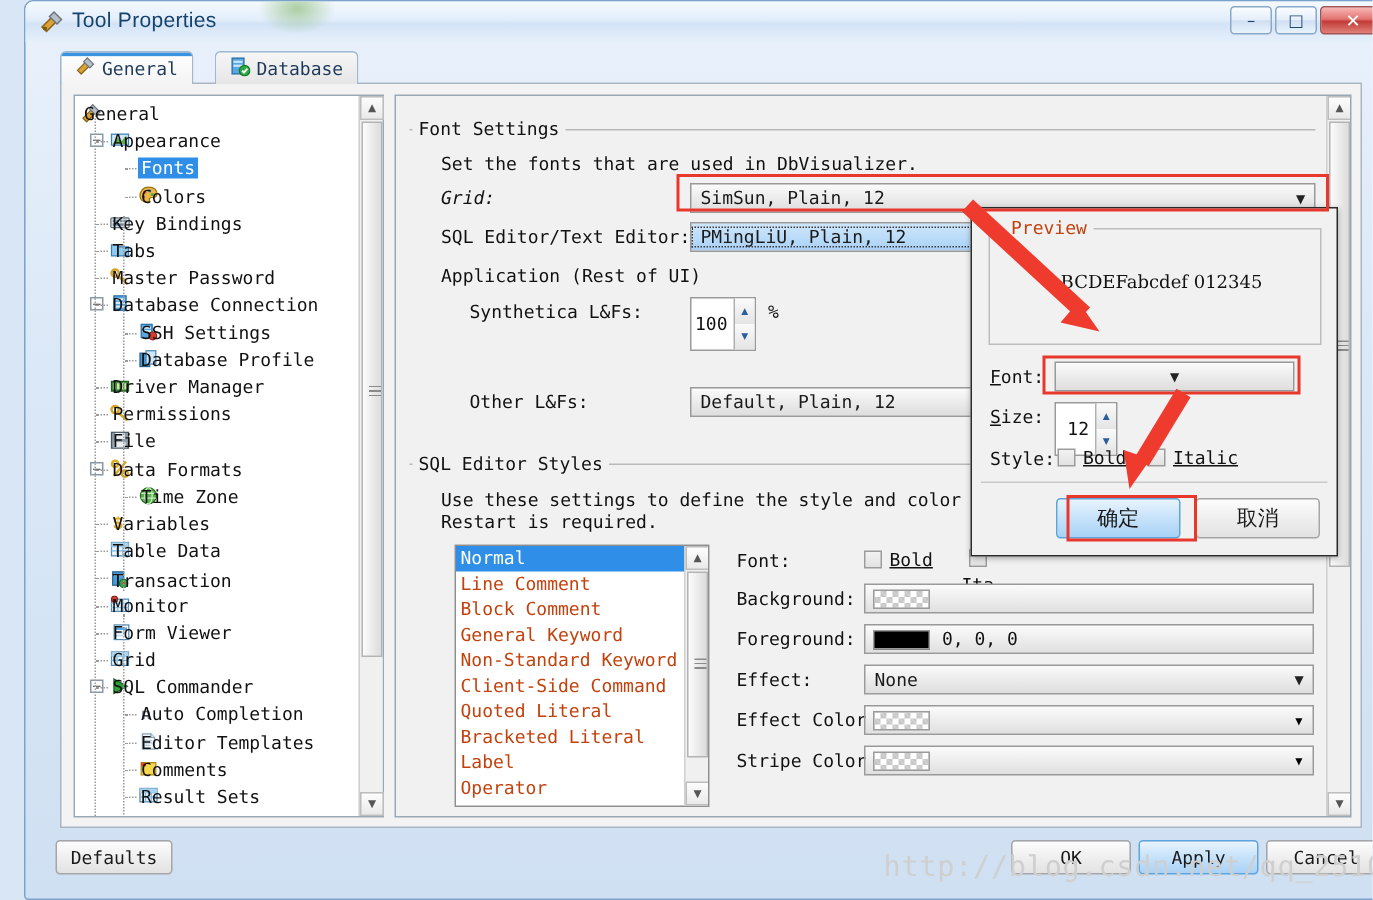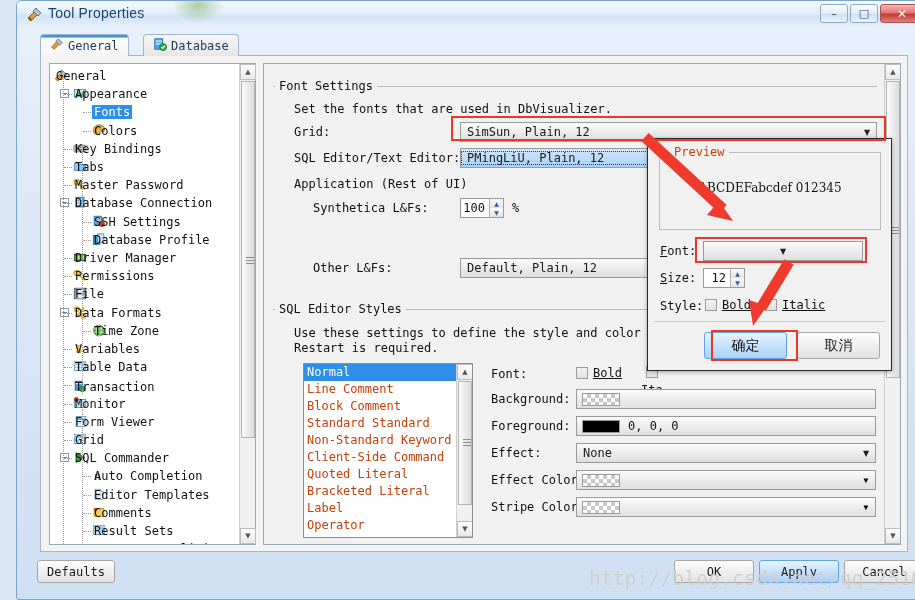--- a/index.html
+++ b/index.html
@@ -177,21 +177,21 @@
     width:38px; height:13px; margin-left:5px; border:1px solid #9b9b9b;
     background-image:
       linear-gradient(45deg,#c8c8c8 25%,transparent 25%,transparent 75%,#c8c8c8 75%),
       linear-gradient(45deg,#c8c8c8 25%,#fff 25%,#fff 75%,#c8c8c8 75%);
     background-size:8px 8px; background-position:0 0,4px 4px;
   }
   .swatch.solid { background-image:none; }
   .swval { margin-left:8px; font-size:12px; color:#111; }
 
   .spinner {
-    position:absolute; height:20px; border:1px solid #9a9a9a; background:#fff;
+    position:absolute; height:36px; border:1px solid #9a9a9a; background:#fff;
     display:flex; align-items:center;
   }
   .spinner .sv { flex:1; text-align:right; padding-right:4px; font-size:12px; color:#111; }
   .spinner .sbtns { width:14px; height:100%; display:flex; flex-direction:column; }
   .spinner .sbtns div {
     flex:1; background:linear-gradient(to bottom,#fafafa,#e4e4e4);
     border-left:1px solid #b0b0b0;
     display:flex; align-items:center; justify-content:center;
     font-size:6px; color:#2a5d9c; font-family:"DejaVu Sans",sans-serif;
   }
@@ -597,21 +597,21 @@
 
         <div class="mainpane">
           <div class="mainscroll">
 
             <div class="group" style="left:9px; top:22px; width:604px; height:140px;">
               <div class="group-line"></div>
               <div class="group-title" style="left:2px;">Font Settings</div>
 
               <div class="lbl" style="left:21px; top:16px;">Set the fonts that are used in DbVisualizer.</div>
 
-              <div class="lbl" style="left:21px; top:39px;">Grid:</div>
+              <div class="lbl" style="left:21px; top:39px;font-style:italic;">Grid:</div>
               <div class="combo" style="left:187px; top:36px; width:417px;">
                 <span class="ctext">SimSun, Plain, 12</span>
                 <span class="carrow">▼</span>
               </div>
 
               <div class="lbl" style="left:21px; top:65px;">SQL Editor/Text Editor:</div>
               <div class="combo focused" style="left:187px; top:62px; width:417px;">
                 <span class="ctext">PMingLiU, Plain, 12</span>
                 <span class="carrow">▼</span>
               </div>
@@ -640,21 +640,21 @@
               <div class="group-title" style="left:2px;">SQL Editor Styles</div>
 
               <div class="lbl" style="left:21px; top:17px;">Use these settings to define the style and color for the fon</div>
               <div class="lbl" style="left:21px; top:32px;">Restart is required.</div>
 
               <div class="listbox" style="left:30px; top:54px; width:170px; height:175px;">
                 <div id="stylelist" style="position:absolute; left:0; top:0; width:152px;">
                     <div class="litem sel">Normal</div>
                     <div class="litem">Line Comment</div>
                     <div class="litem">Block Comment</div>
-                    <div class="litem">Standard Standard</div>
+                    <div class="litem">General Keyword</div>
                     <div class="litem">Non-Standard Keyword</div>
                     <div class="litem">Client-Side Command</div>
                     <div class="litem">Quoted Literal</div>
                     <div class="litem">Bracketed Literal</div>
                     <div class="litem">Label</div>
                     <div class="litem">Operator</div>
                   </div>
                 <div class="sb" style="right:0; top:0; height:173px; width:16px;">
                   <div class="arrow" style="top:0;">▲</div>
                   <div class="thumb" style="top:17px; height:124px;">

